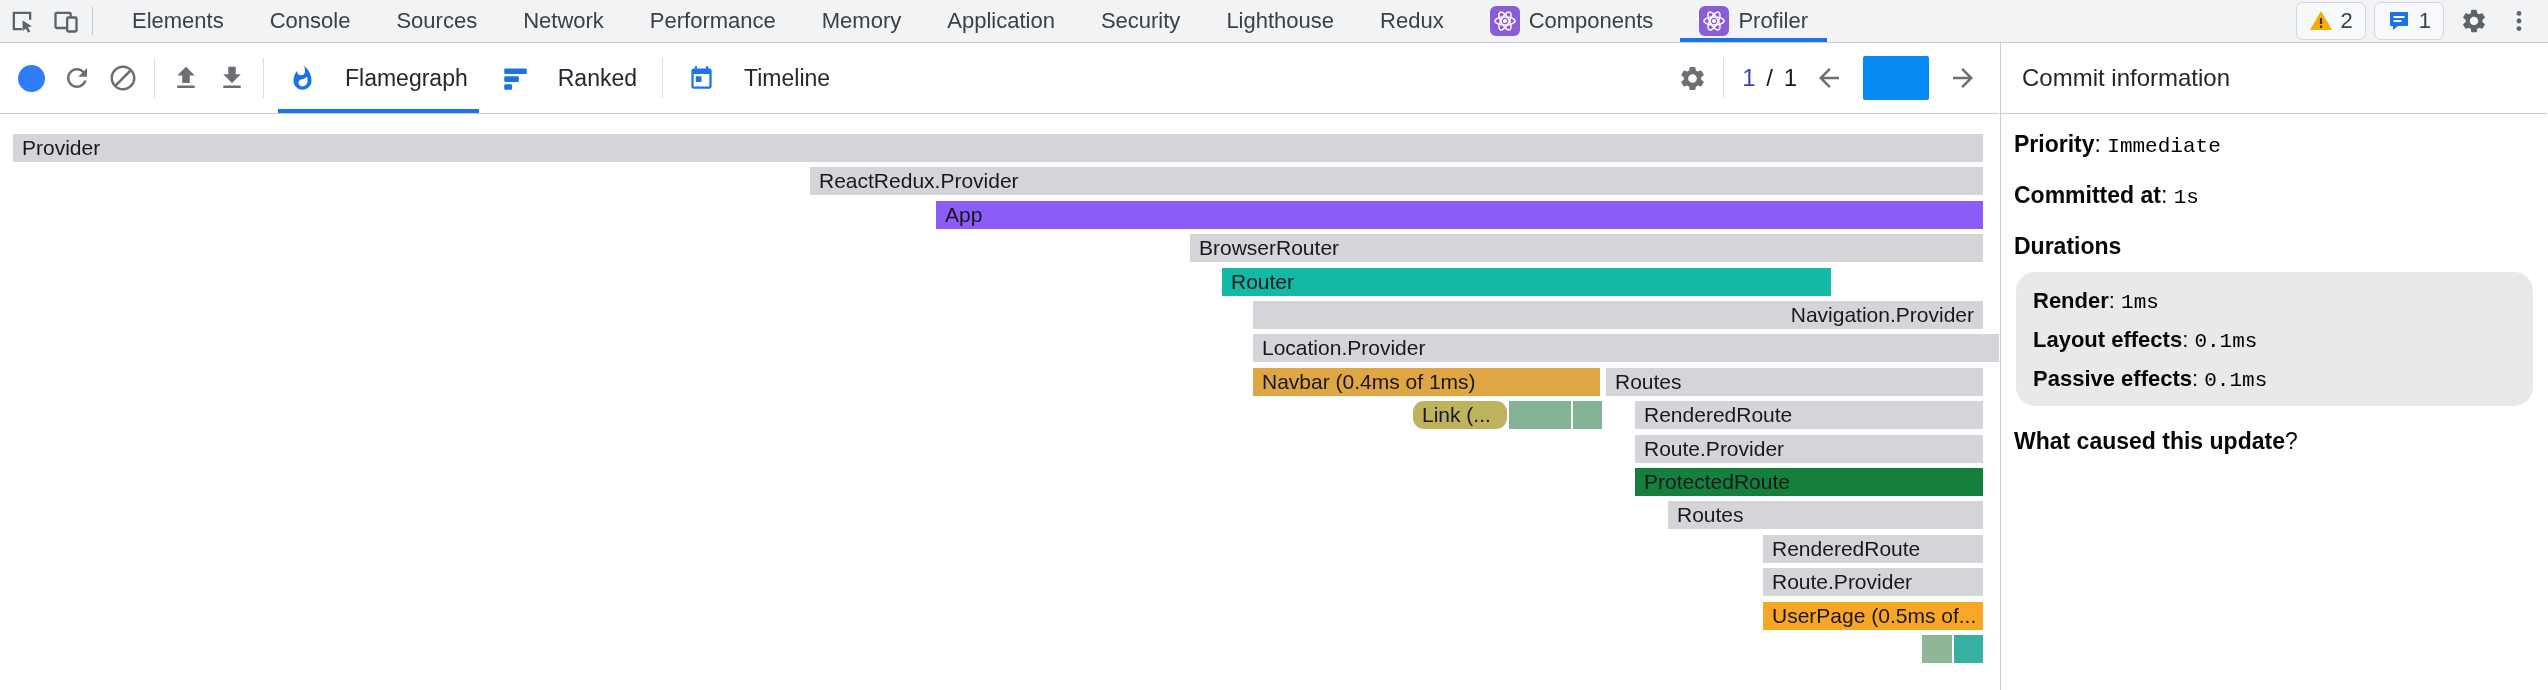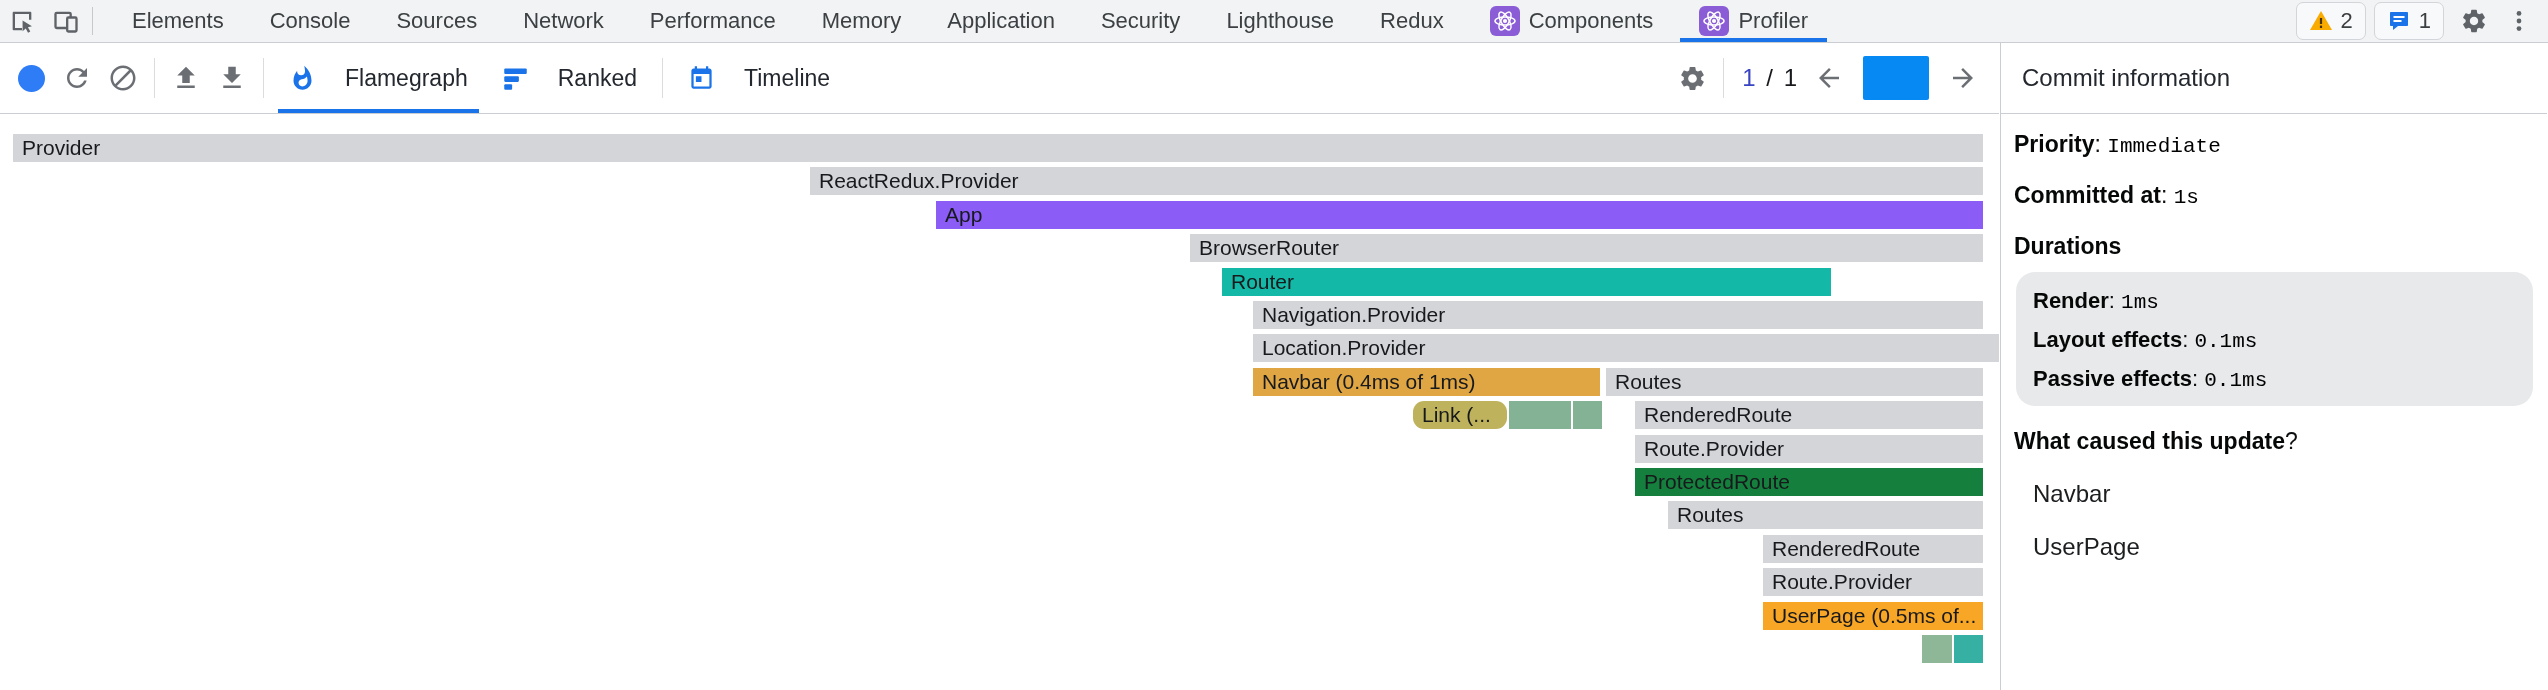--- a/index.html
+++ b/index.html
@@ -285,21 +285,21 @@
     </div>
   </div>
 </div>
 
 <div class="flame">
     <div class="bar" style="left: 13px; top: 20px; width: 1970px; background: rgb(211, 213, 216);">Provider</div>
     <div class="bar" style="left: 810px; top: 53px; width: 1173px; background: rgb(211, 213, 216);">ReactRedux.Provider</div>
     <div class="bar" style="left: 936px; top: 87px; width: 1047px; background: #8b5cf6;">App</div>
     <div class="bar" style="left: 1190px; top: 120px; width: 793px; background: rgb(211, 213, 216);">BrowserRouter</div>
     <div class="bar" style="left: 1222px; top: 154px; width: 609px; background: #14b8a6;">Router</div>
-    <div class="bar" style="left: 1253px; top: 187px; width: 730px; background: rgb(211, 213, 216);">Navigation.Provider</div>
+    <div class="bar" style="left: 1253px; top: 187px; width: 730px; background: rgb(211, 213, 216); text-align: right;">Navigation.Provider</div>
     <div class="bar" style="left: 1253px; top: 220px; width: 866px; background: rgb(211, 213, 216);">Location.Provider</div>
     <div class="bar" style="left: 1253px; top: 254px; width: 347px; background: rgb(223, 166, 67);">Navbar (0.4ms of 1ms)</div>
     <div class="bar" style="left: 1606px; top: 254px; width: 377px; background: rgb(211, 213, 216);">Routes</div>
     <div class="bar" style="left: 1413px; top: 287px; width: 94px; background: rgb(190, 179, 92); border-radius: 11px;">Link (...</div>
     <div class="bar" style="left: 1509px; top: 287px; width: 62px; background: rgb(131, 178, 148);"></div>
     <div class="bar" style="left: 1573px; top: 287px; width: 29px; background: rgb(131, 178, 148);"></div>
     <div class="bar" style="left: 1635px; top: 287px; width: 348px; background: rgb(211, 213, 216);">RenderedRoute</div>
     <div class="bar" style="left: 1635px; top: 321px; width: 348px; background: rgb(211, 213, 216);">Route.Provider</div>
     <div class="bar" style="left: 1635px; top: 354px; width: 348px; background: #15803d;">ProtectedRoute</div>
     <div class="bar" style="left: 1668px; top: 387px; width: 315px; background: rgb(211, 213, 216);">Routes</div>
@@ -323,18 +323,14 @@
       <span class="b">Durations</span>
     </div>
     <div class="durations-box">
         <div class="duration-row"><span class="b">Render</span><span>: </span><span class="mono">1ms</span></div>
         <div class="duration-row"><span class="b">Layout effects</span><span>: </span><span class="mono">0.1ms</span></div>
         <div class="duration-row"><span class="b">Passive effects</span><span>: </span><span class="mono">0.1ms</span></div>
       </div>
     <div class="caused-header">
       <span class="b">What caused this update</span><span>?</span>
     </div>
-    <div id="caused-list">
-        <div class="caused-item">Navbar</div>
-        <div class="caused-item">UserPage</div>
-      </div>
   </div>
 </div>
 
 </body></html>

